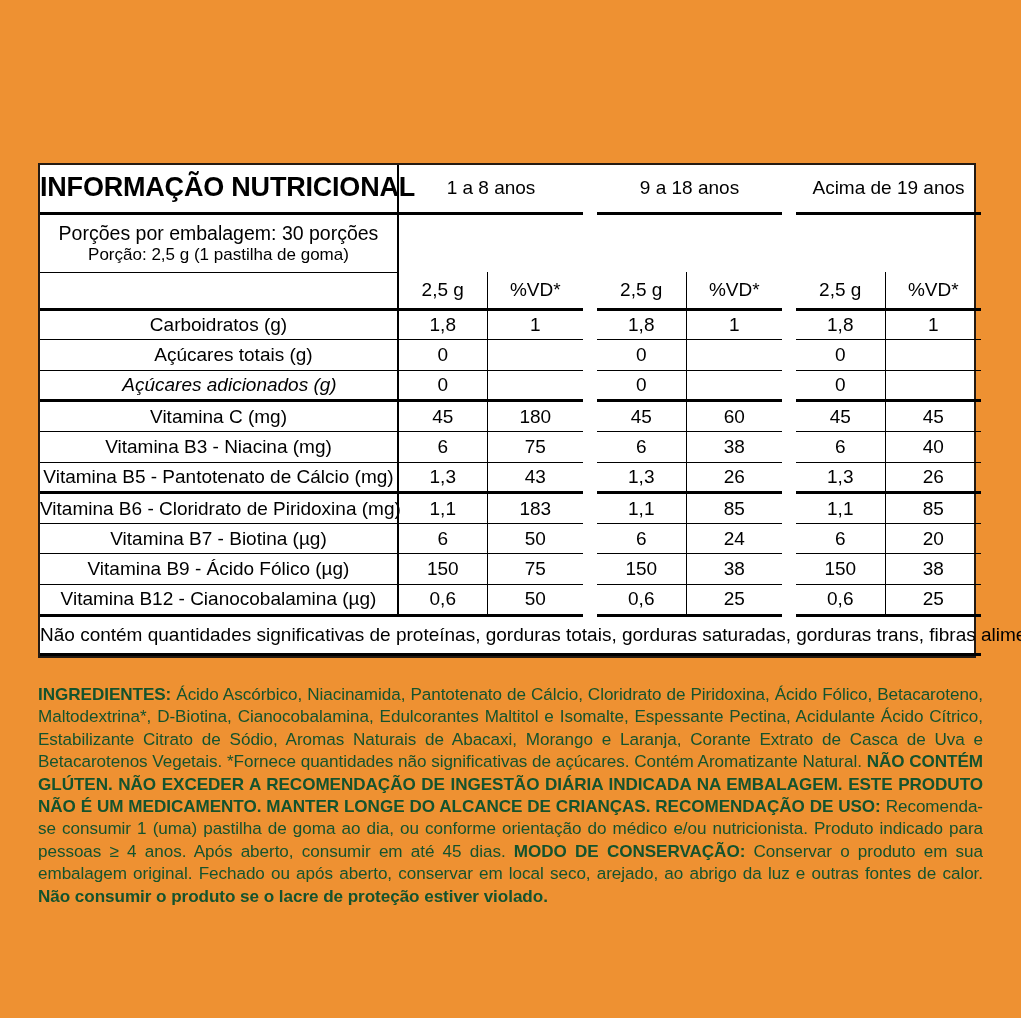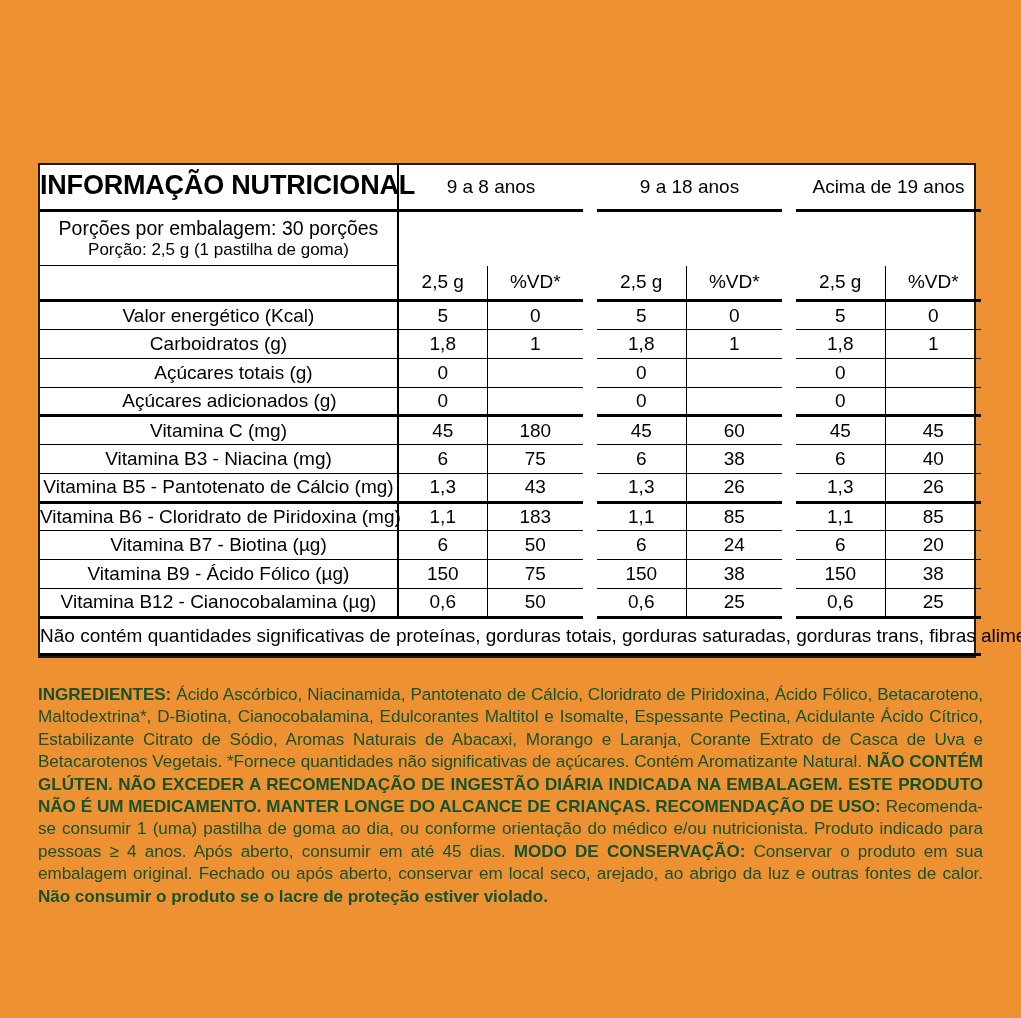--- a/index.html
+++ b/index.html
@@ -48,21 +48,21 @@
   col.c-vd     { width: 96px;  }
 
   
   td.lbl {
     text-align: left;
     padding-left: 18px;
     font-size: 19.5px;
     white-space: nowrap;
   }
   td.lbl.ind1 { padding-left: 30px; margin-top: 26px; }
-  td.lbl.ind2 { padding-left: 22px; }
+  td.lbl.ind2 { padding-left: 22px; font-style: italic; }
 
   
   .bb-thin  { border-bottom: 1.6px solid #000; }
   .bb-thick { border-bottom: 3px solid #000; }
   .bl-thin  { border-left: 1.6px solid #000; }
   .bl-thick { border-left: 2.6px solid #000; }
   .no-b     { border: none; }
 
   
   #title-cell {
@@ -135,21 +135,21 @@
       <col class="c-gap">
       <col class="c-amt">
         <col class="c-vd">
     </colgroup>
     <tbody>
 
       <tr style="height:44px">
         <td id="title-cell" class="bb-thick">
           <span class="title-text">INFORMAÇÃO NUTRICIONAL</span>
         </td>
-        <td class="agehdr bb-thick bl-thick" colspan="2">9 a 8 anos</td>
+        <td class="agehdr bb-thick bl-thick" colspan="2">1 a 8 anos</td>
         <td class="no-b"></td>
         <td class="agehdr bb-thick" colspan="2">9 a 18 anos</td>
         <td class="no-b"></td>
         <td class="agehdr bb-thick" colspan="2">Acima de 19 anos</td>
       </tr>
 
       <tr style="height:54px">
         <td class="portion-block bb-thin">
           <div class="portion-1">Porções por embalagem: 30 porções</div>
           <div class="portion-2">Porção: 2,5 g (1 pastilha de goma)</div>
@@ -167,31 +167,20 @@
         <td class="subhdr bb-thick bl-thin">%VD*</td>
         <td class="no-b"></td>
         <td class="subhdr bb-thick">2,5 g</td>
         <td class="subhdr bb-thick bl-thin">%VD*</td>
         <td class="no-b"></td>
         <td class="subhdr bb-thick">2,5 g</td>
         <td class="subhdr bb-thick bl-thin">%VD*</td>
       </tr>
 
       <tr class="data-row" style="height:28px">
-        <td class="lbl bb-thin">Valor energético (Kcal)</td>
-        <td class="bb-thin bl-thick">5</td>
-        <td class="bb-thin bl-thin">0</td>
-        <td class="no-b"></td>
-        <td class="bb-thin">5</td>
-        <td class="bb-thin bl-thin">0</td>
-        <td class="no-b"></td>
-        <td class="bb-thin">5</td>
-        <td class="bb-thin bl-thin">0</td>
-      </tr>
-      <tr class="data-row" style="height:28px">
         <td class="lbl bb-thin">Carboidratos (g)</td>
         <td class="bb-thin bl-thick">1,8</td>
         <td class="bb-thin bl-thin">1</td>
         <td class="no-b"></td>
         <td class="bb-thin">1,8</td>
         <td class="bb-thin bl-thin">1</td>
         <td class="no-b"></td>
         <td class="bb-thin">1,8</td>
         <td class="bb-thin bl-thin">1</td>
       </tr>

